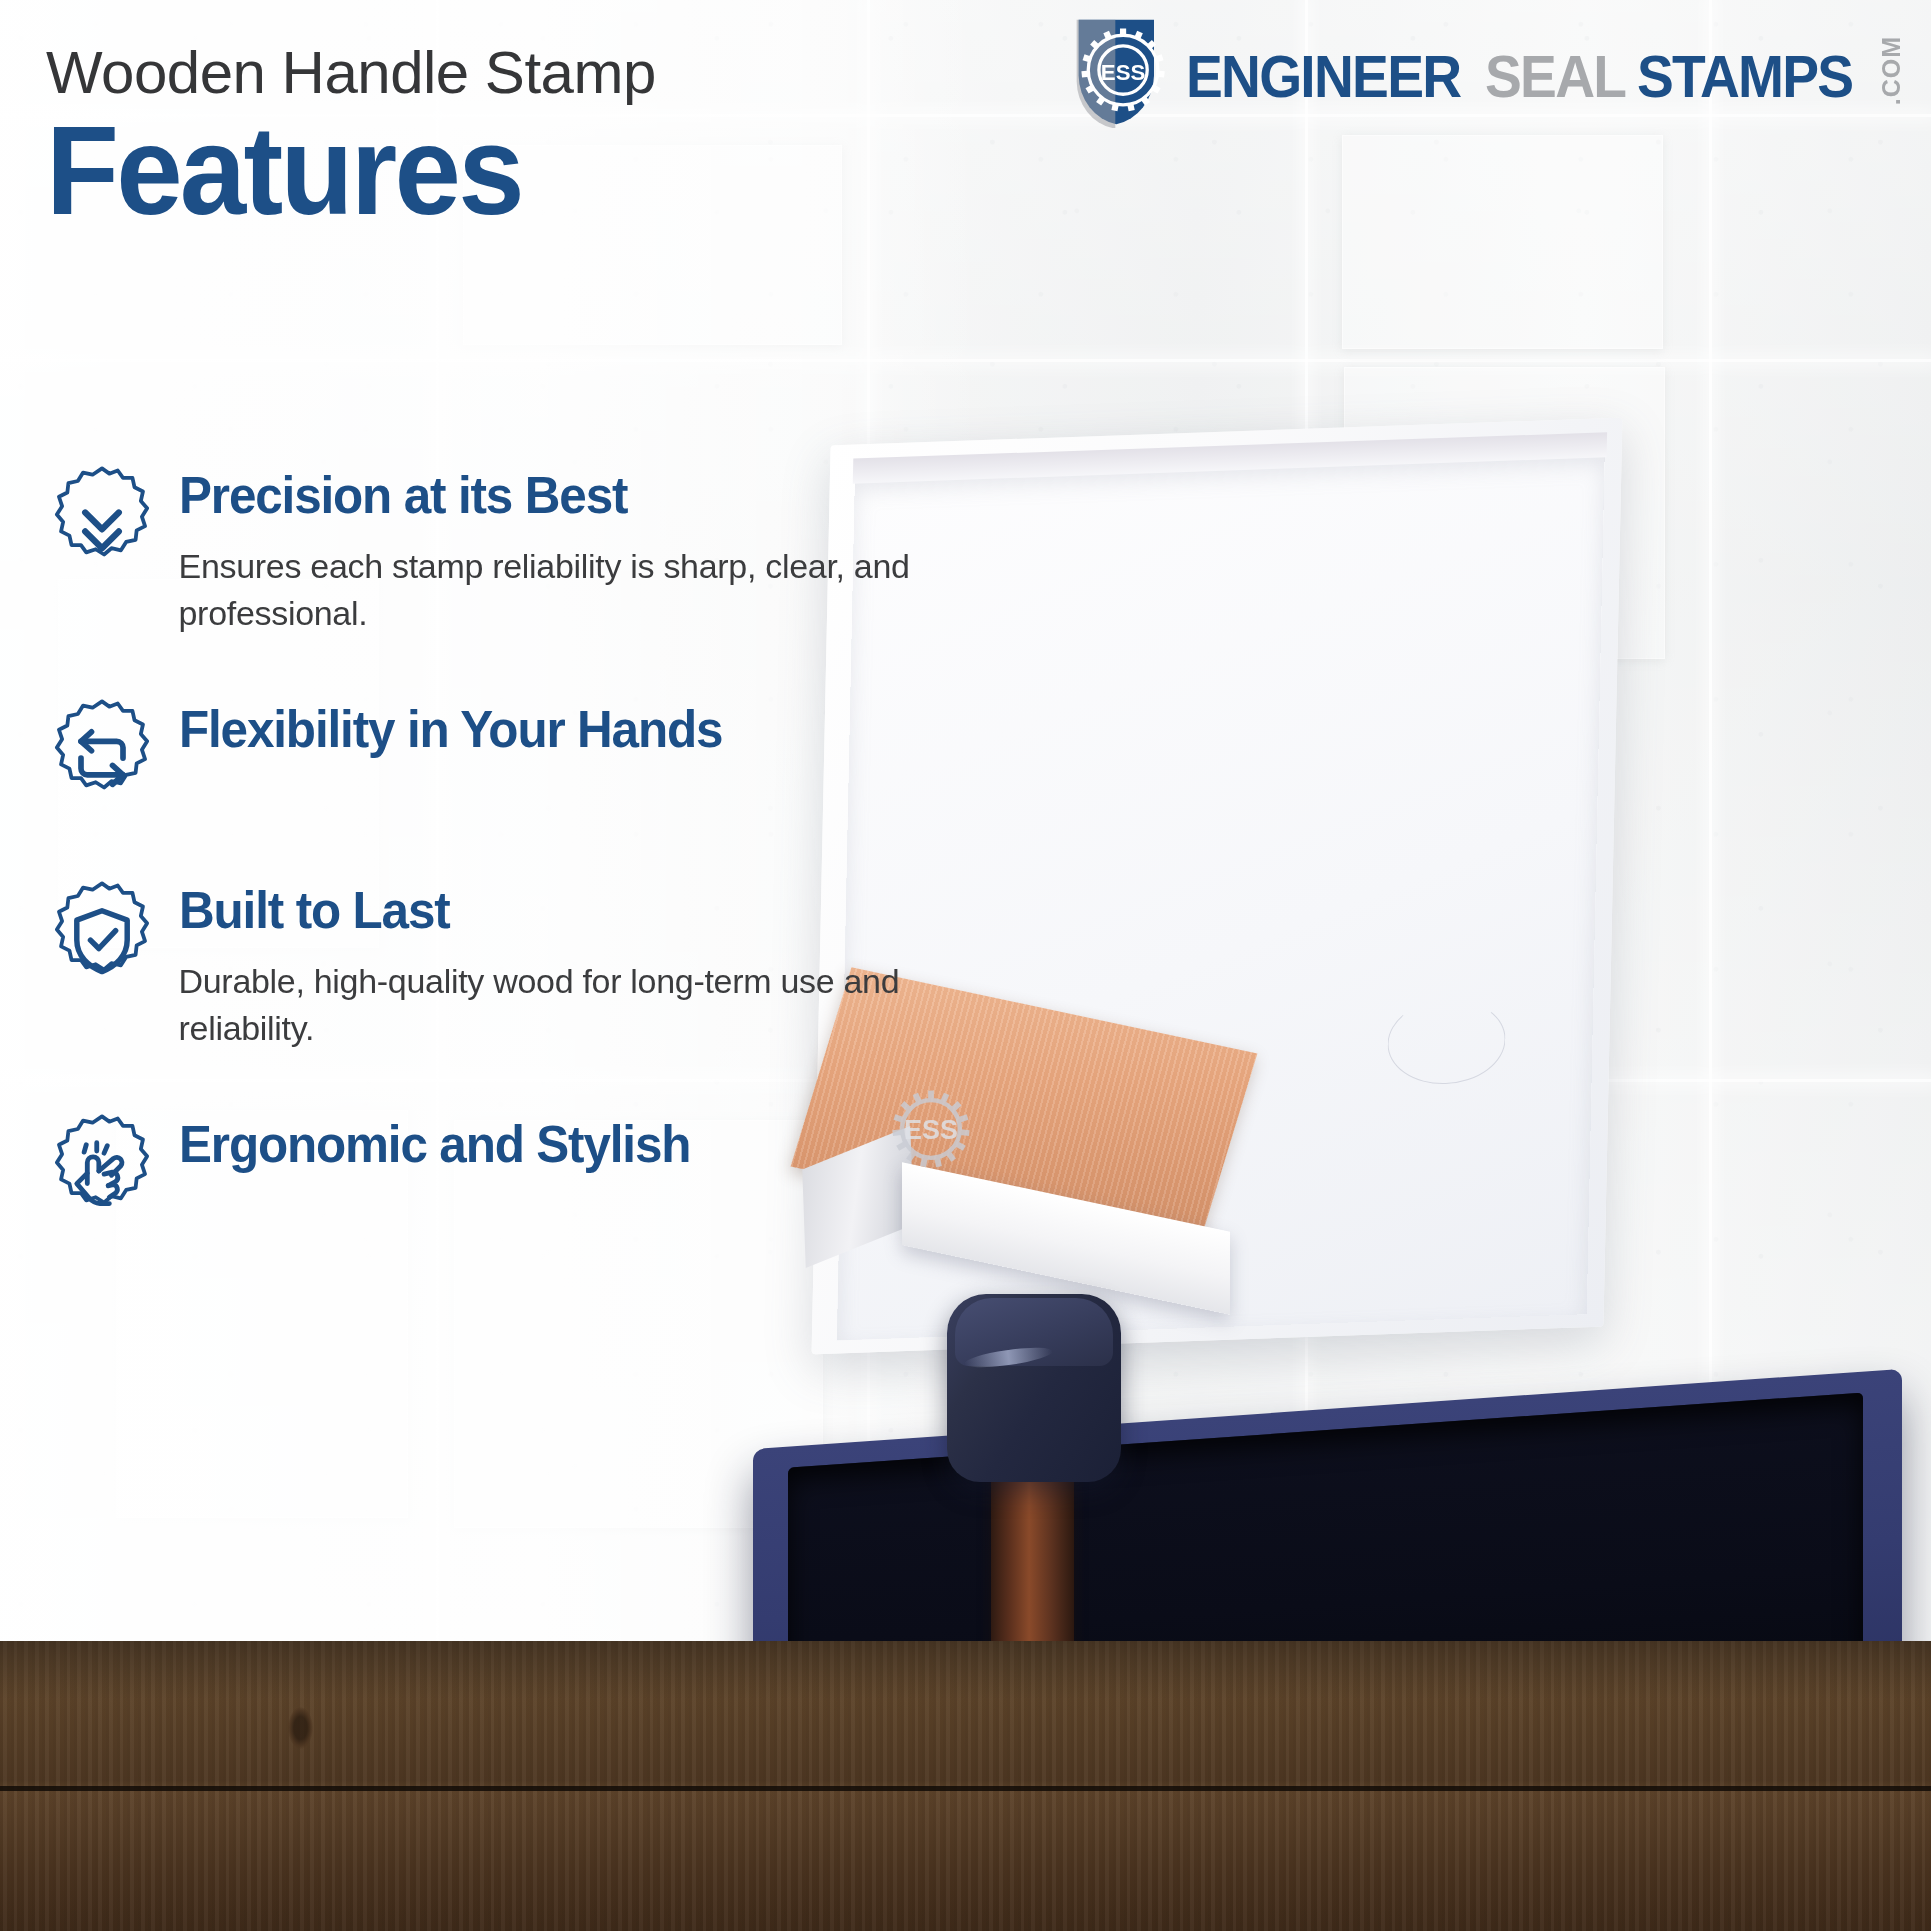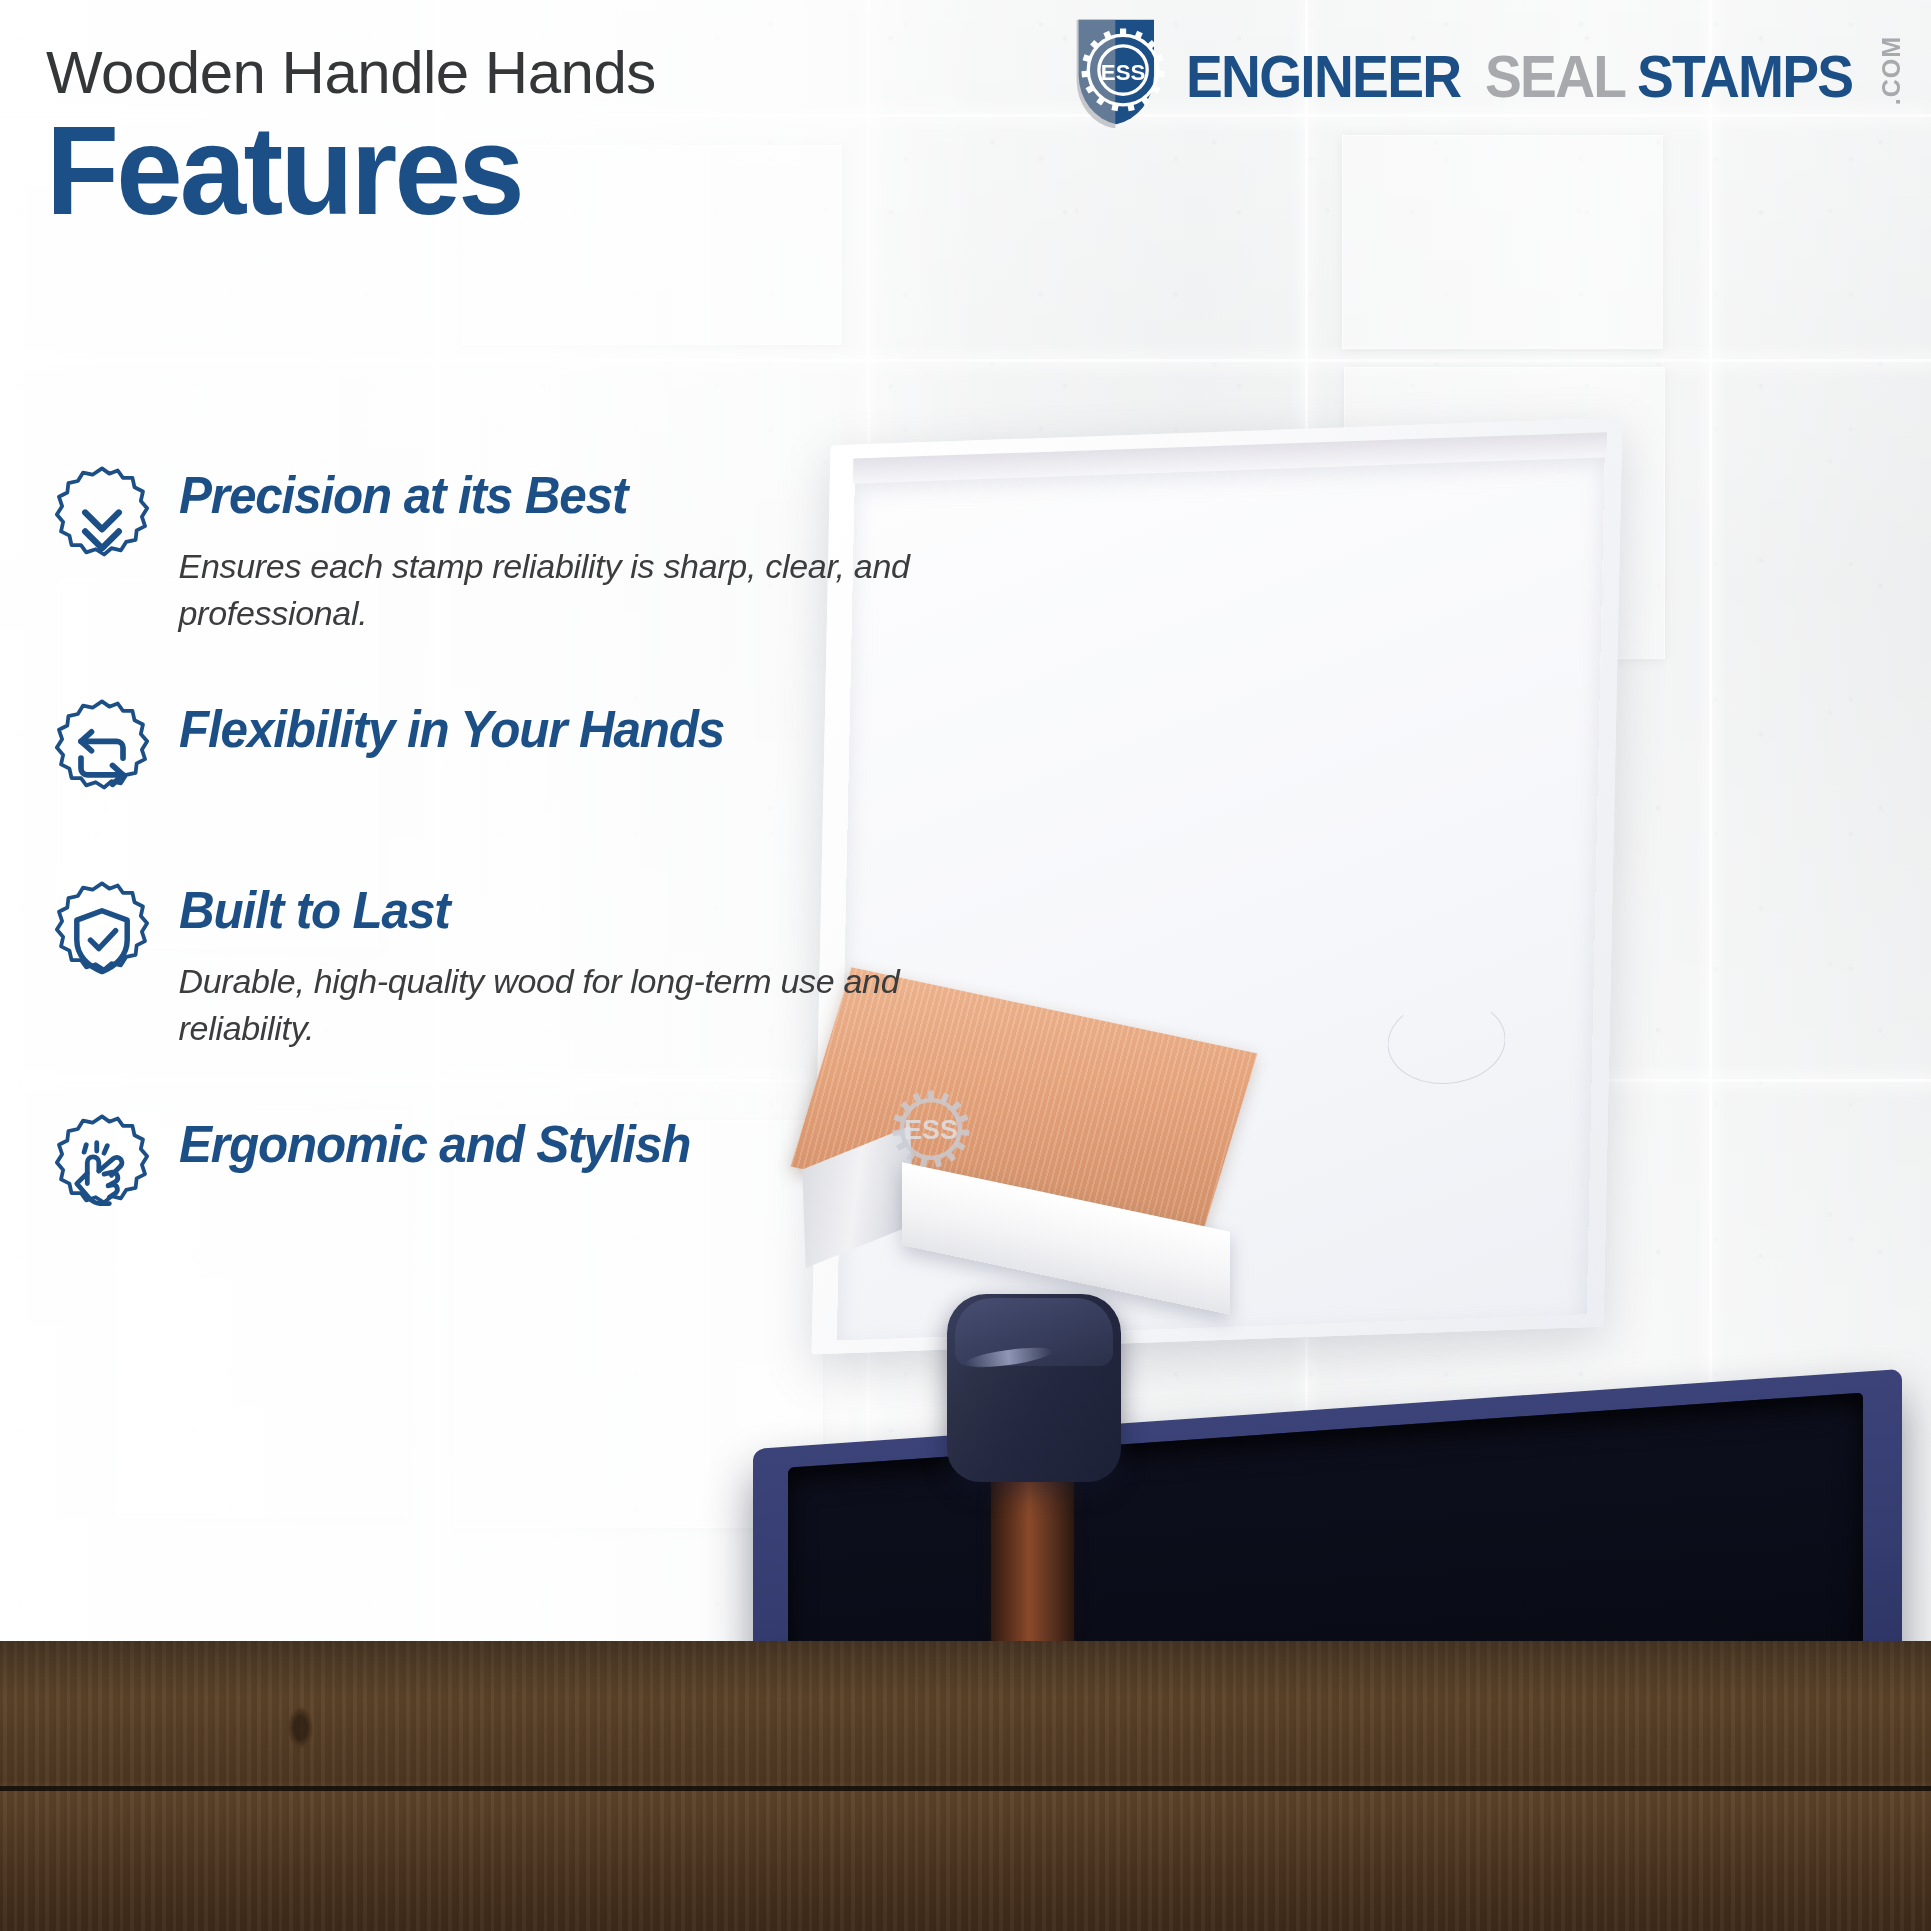--- a/index.html
+++ b/index.html
@@ -73,21 +73,21 @@
   .lw-gray{color:#a7a9ac;}
   .lw-dot{
     color:#a7a9ac;font-weight:bold;font-size:25px;letter-spacing:1px;
     writing-mode:vertical-rl;transform:rotate(180deg);margin-left:5.8px;margin-bottom:1.9px;
   }
 
   
   .features{position:absolute;left:39px;top:454px;width:985px;}
   .feature{display:flex;align-items:flex-start;margin-bottom:50px;}
   .f-icon{flex:0 0 126px;width:126px;height:126px;margin-right:13.5px;margin-top:5.8px;}
-  .f-body{flex:1;padding-top:15.4px;font-style:italic;}
+  .f-body{flex:1;padding-top:15.4px;}
   .f-title{
     font-size:52px;font-weight:bold;color:#1d4f87;line-height:1.02;letter-spacing:-1.2px;
     transform:scaleX(.95);transform-origin:left center;margin-bottom:21px;
     font-family:"Liberation Sans","DejaVu Sans",sans-serif;
   }
   .f-desc{
     font-size:34px;line-height:1.38;color:#3b3c3e;font-weight:300;letter-spacing:-0.3px;max-width:772px;
     font-family:"Liberation Sans","DejaVu Sans",sans-serif;
   }
 
@@ -216,21 +216,21 @@
   <div class="bg-sheet" style="left:1342px;top:135px;width:319px;height:212px;"></div>
   <div class="bg-sheet" style="left:1344px;top:367px;width:319px;height:290px;"></div>
   <div class="bg-sheet" style="left:463px;top:145px;width:377px;height:198px;"></div>
   <div class="bg-sheet" style="left:116px;top:1110px;width:290px;height:406px;"></div>
   <div class="bg-sheet" style="left:454px;top:1120px;width:367px;height:406px;"></div>
   <div class="bg-sheet" style="left:58px;top:579px;width:319px;height:367px;"></div>
 
   <div class="bg-leftwash"></div>
 
   <div class="header">
-    <div class="kicker">Wooden Handle Hands</div>
+    <div class="kicker">Wooden Handle Stamp</div>
     <div class="bigtitle">Features</div>
   </div>
 
   <div class="logo">
     <div class="logo-badge">
       <svg viewBox="0 0 120 120" width="116" height="116">
         <path d="M12 6 h78 a0 0 0 0 1 0 0 v58 a48 52 0 0 1 -39 50 a48 52 0 0 1 -39 -50 z" fill="#1d4f87"></path>
         <path d="M10 6 h40 v112 h-3 a46 50 0 0 1 -37 -48 z" fill="#9ea1a6" opacity=".55"></path>
         <g fill="none" stroke="#ffffff" stroke-width="3.4">
           <circle cx="58" cy="58" r="36"></circle>

